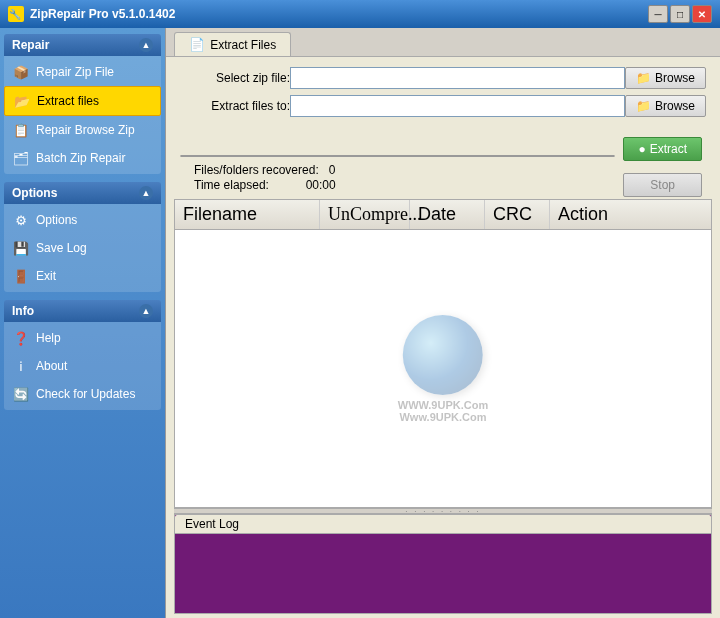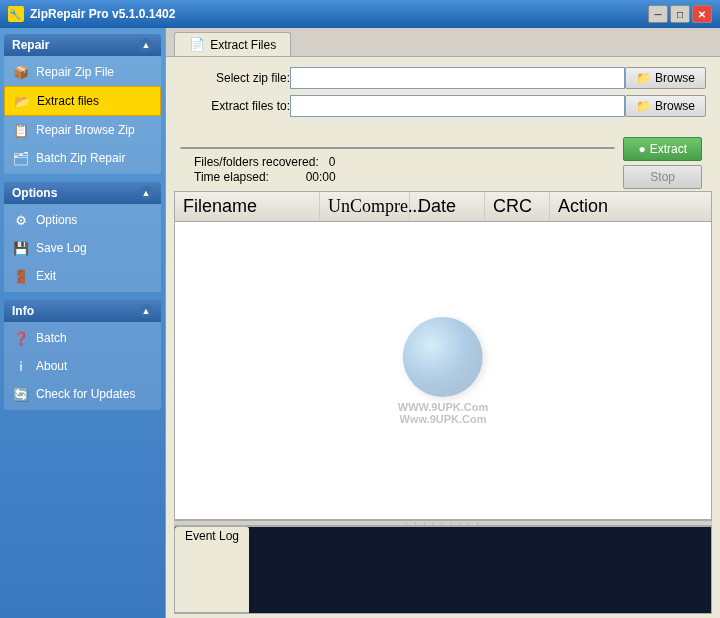--- a/index.html
+++ b/index.html
@@ -219,20 +219,21 @@
     }
     .stop-btn {
       height: 24px;
       padding: 0 14px;
       background: linear-gradient(to bottom, #e8e8e8, #d0d0d0);
       border: 1px solid #999;
       border-radius: 2px;
       cursor: pointer;
       font-size: 12px;
       color: #888;
+      margin-top: 8px;
     }
 
     .stats-area {
       padding: 2px 14px 4px;
       font-size: 12px;
       color: #000;
     }
     .stats-row { margin-bottom: 1px; }
 
     
@@ -310,24 +311,24 @@
     .resize-dots {
       font-size: 8px;
       letter-spacing: 2px;
       color: #888;
     }
 
     
     .event-log-container {
       margin: 0 8px 4px;
       border: 1px solid #aaa;
-      background: #0f172a;
-      height: 88px;
-      display: flex;
-      flex-direction: row;
+      background: #701a75;
+      height: 100px;
+      display: flex;
+      flex-direction: column;
       flex-shrink: 0;
     }
     .event-log-tab {
       background: #ece9d8;
       border-bottom: 1px solid #aaa;
       padding: 2px 10px;
       font-size: 12px;
       border-radius: 2px 2px 0 0;
     }
     .event-log-body {
@@ -427,21 +428,21 @@
 
     <div class="sidebar-section-header">
       <span>Info</span>
       <div class="section-chevron">▲</div>
     </div>
     <div class="sidebar-items">
       <div class="sidebar-item">
         <div class="item-icon">
             <span style="font-size:13px">❓</span>
           </div>
-        <span>Batch</span>
+        <span>Help</span>
       </div>
       <div class="sidebar-item">
         <div class="item-icon">
             <span style="font-size:13px">ℹ</span>
           </div>
         <span>About</span>
       </div>
       <div class="sidebar-item">
         <div class="item-icon">
             <span style="font-size:13px">🔄</span>

